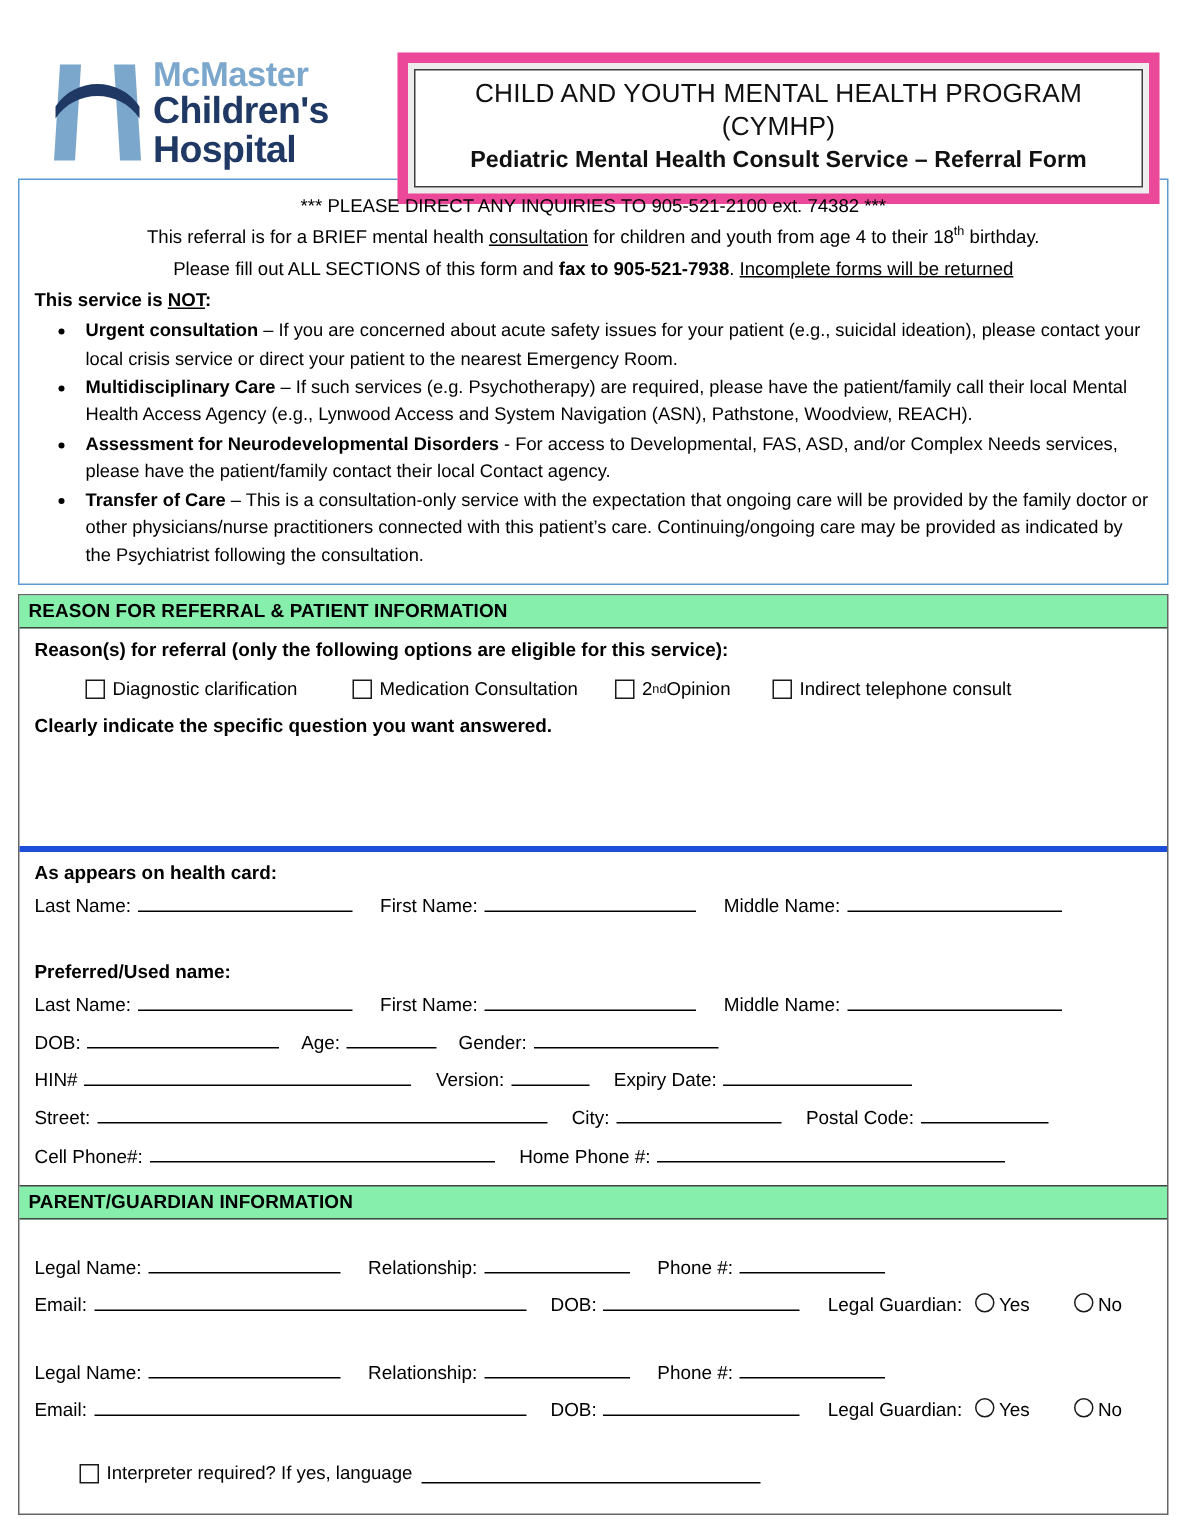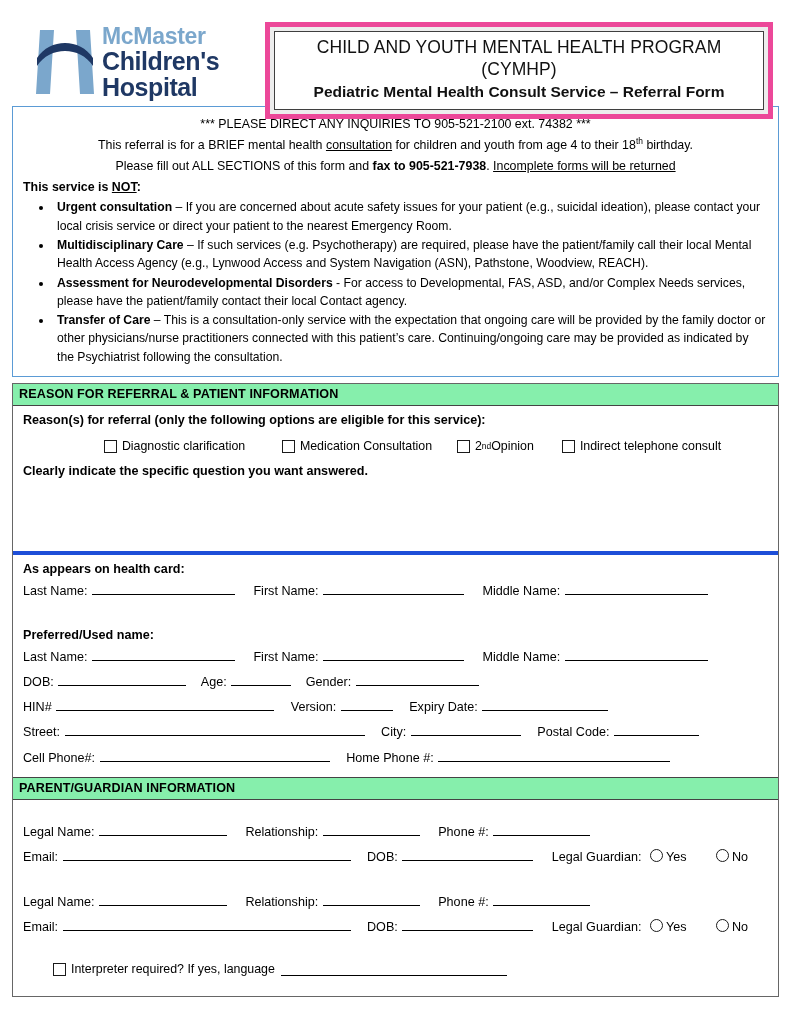--- a/index.html
+++ b/index.html
@@ -19,21 +19,21 @@
     width: 791px;
     height: 1024px;
     box-sizing: border-box;
     padding: 0;
   }
 
   
   .header {
     display: flex;
     align-items: flex-start;
-    padding: 22px 18px 0 34px;
+    padding: 35px 18px 0 34px;
     height: 78px;
     box-sizing: content-box;
   }
   .logo-block {
     display: flex;
     align-items: center;
     width: 215px;
     flex: 0 0 215px;
     padding-top: 2px;
   }
@@ -61,21 +61,21 @@
     font-weight: bold;
     color: #1F3864;
     letter-spacing: -0.4px;
     display: block;
     margin-top: 1px;
   }
 
   .title-outer {
     flex: 1 1 auto;
     margin-left: 16px;
-    border: 5px solid #ec4899;
+    border: 7px solid #ec4899;
     background: #EDEDED;
     padding: 4px;
     box-sizing: border-box;
   }
   .title-inner {
     border: 1px solid #3F3F3F;
     background: #ffffff;
     padding: 5px 8px 7px 8px;
     text-align: center;
   }
@@ -172,21 +172,20 @@
     margin: 0 1px;
   }
 
   
   .cb-row {
     display: flex;
     align-items: center;
     padding-left: 34px;
     margin-top: 9px;
     margin-bottom: 8px;
-    justify-content: center;
   }
   .cb-item {
     display: flex;
     align-items: center;
     font-size: 12.4px;
   }
   .cbox {
     width: 11px;
     height: 11px;
     border: 1.4px solid #1a1a1a;

